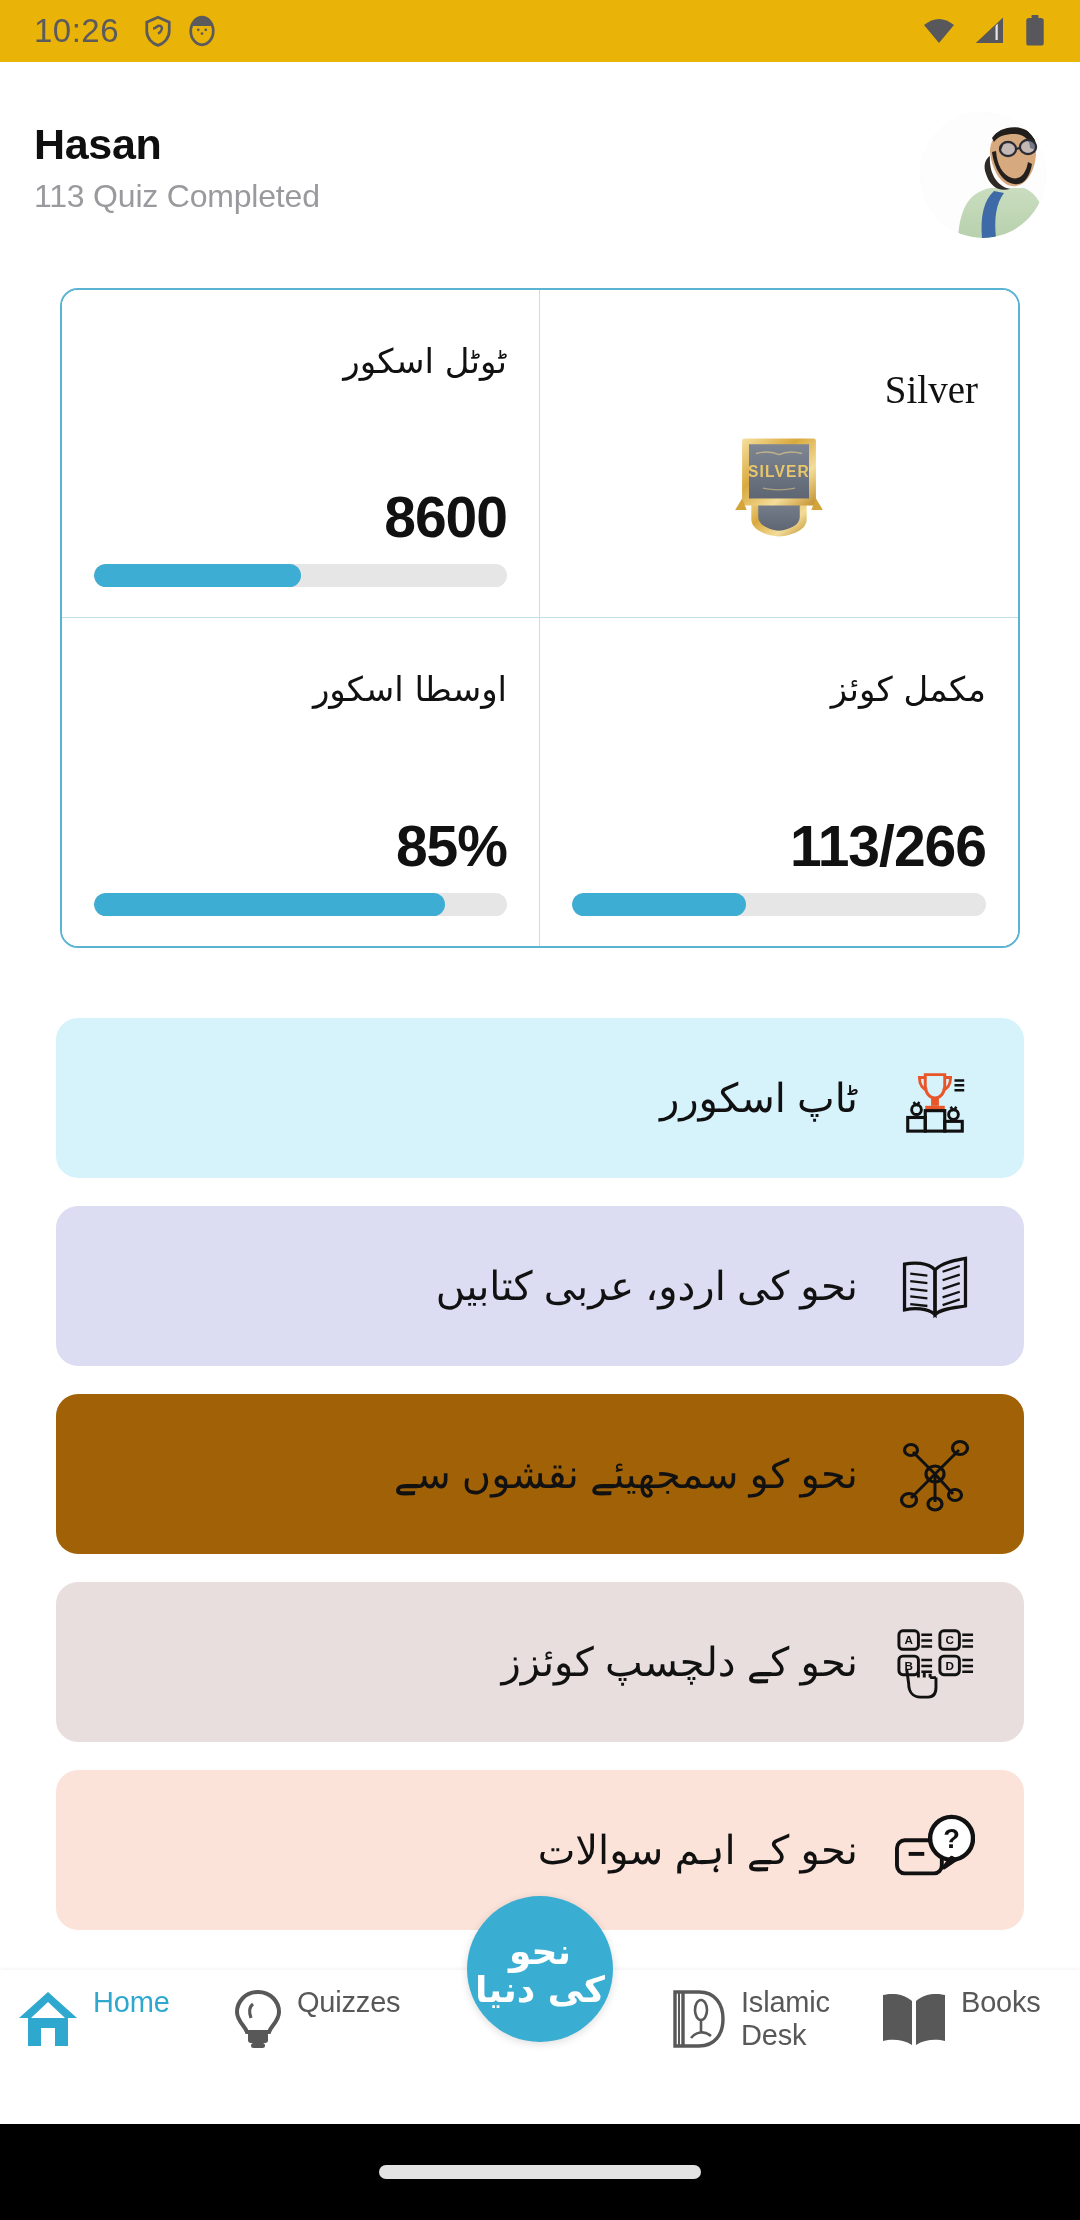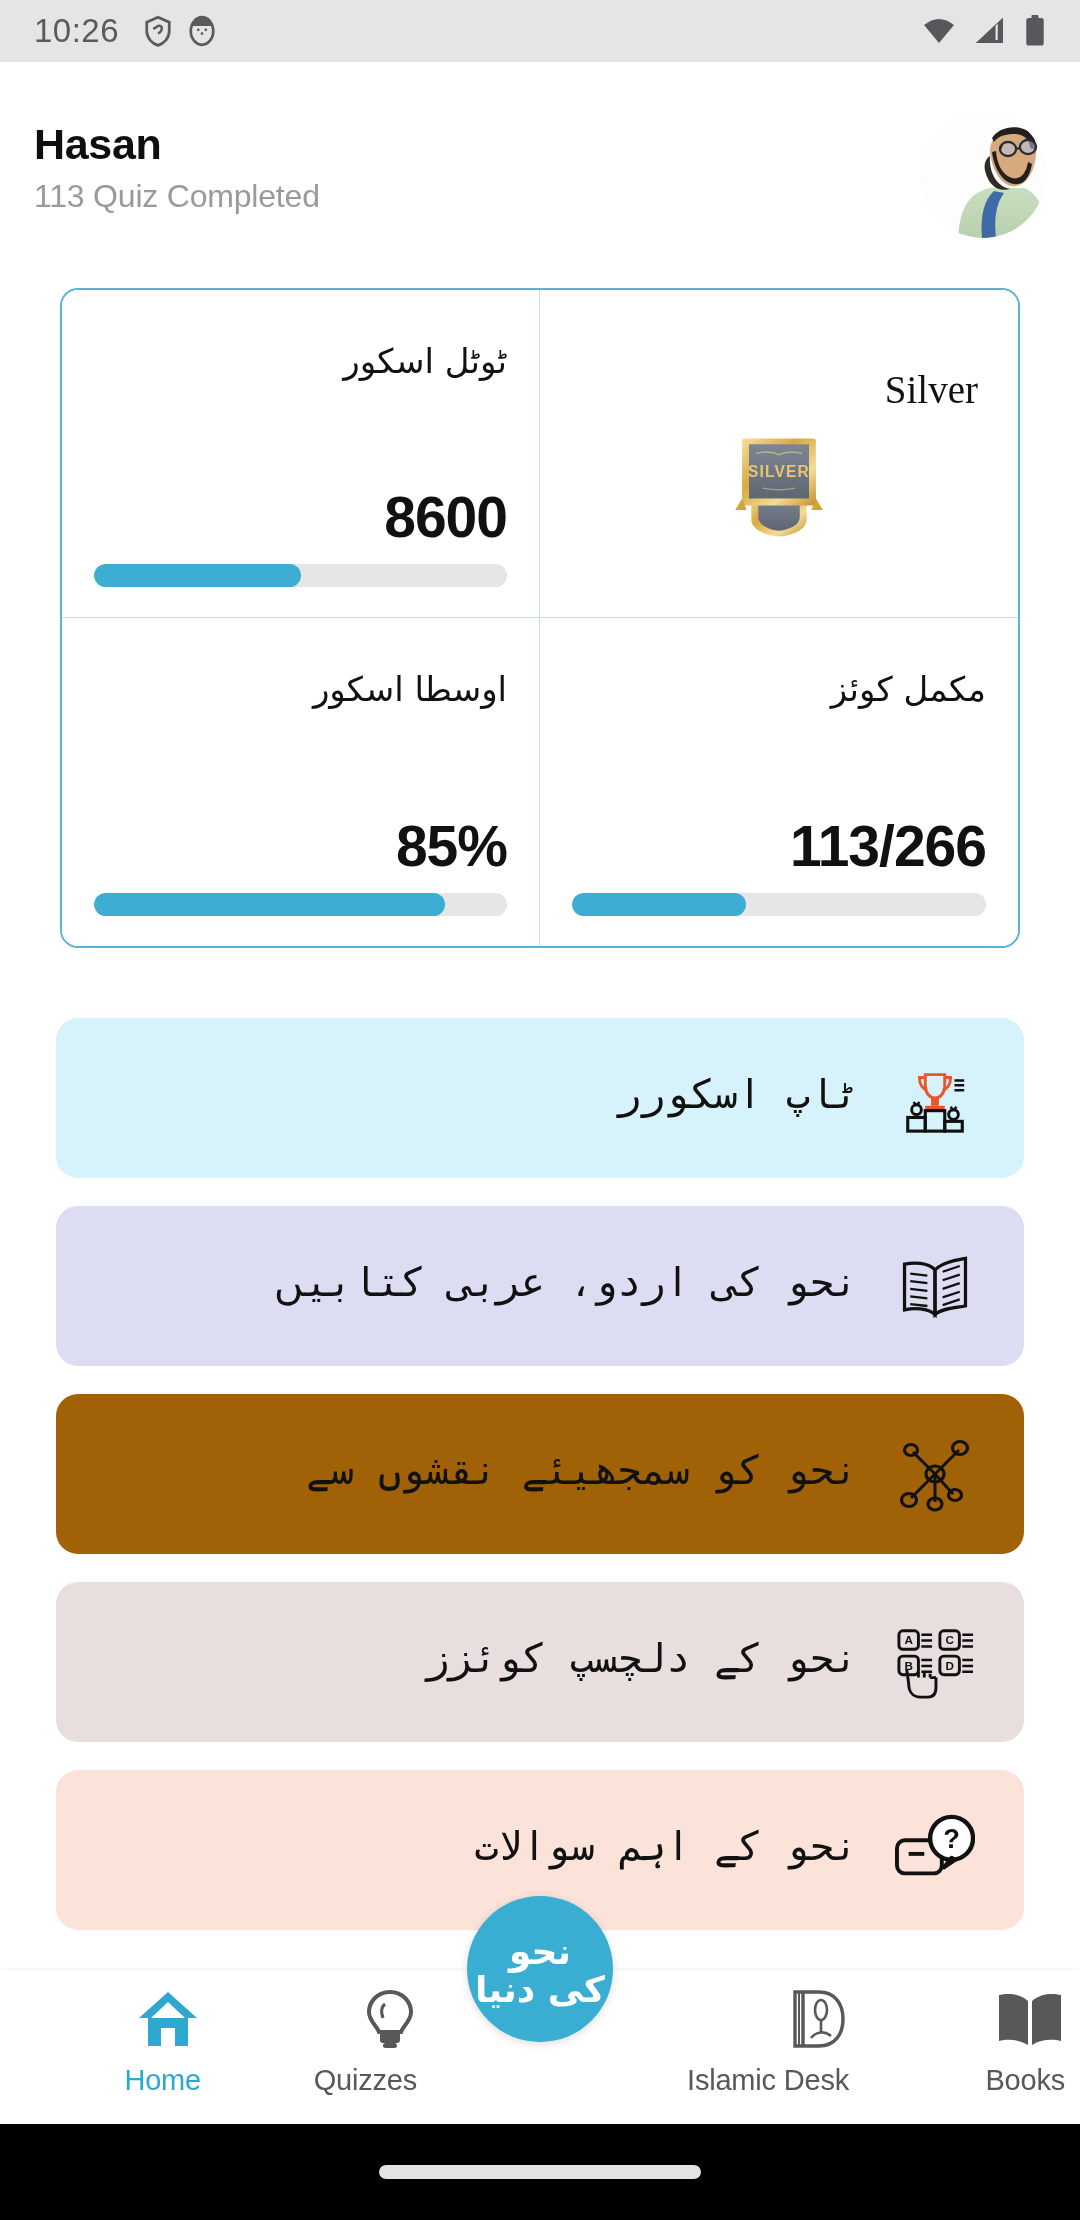--- a/index.html
+++ b/index.html
@@ -7,21 +7,21 @@
   body {
     font-family:"Liberation Sans", sans-serif;
     background:#ffffff;
     overflow:hidden;
     position:relative;
   }
 
   
   .statusbar {
     height:62px; width:100%;
-    background:#e5e5e5;
+    background:#eab308;
     display:flex; align-items:center;
     padding:0 34px;
     border-bottom-left-radius:0;
   }
   .sb-time {
     font-size:33px; color:#5b5b5e; letter-spacing:0.5px;
     font-family:"Liberation Sans", sans-serif;
   }
   .sb-left-icons { display:flex; align-items:center; gap:14px; margin-left:24px; }
   .sb-spacer { flex:1; }
@@ -99,38 +99,38 @@
   .menu { margin:70px 56px 0 56px; display:flex; flex-direction:column; gap:28px; }
   .menu-item {
     height:160px; border-radius:22px;
     display:flex; flex-direction:row-reverse; align-items:center;
     justify-content:flex-start;
     padding:0 48px 0 40px; gap:36px;
     position:relative;
   }
   .menu-label {
     font-size:40px; color:#111; direction:rtl;
-    font-family:Liberation Mono, monospace;
+    font-family:Liberation Sans, sans-serif;
     line-height:1.6;
   }
   .menu-icon { width:82px; height:82px; flex-shrink:0;
     display:flex; align-items:center; justify-content:center; }
 
   
   .bottomnav {
     position:absolute; left:0; bottom:96px; width:100%;
     height:154px; background:#fff;
     display:flex; align-items:flex-start; justify-content:space-around;
     padding-top:16px;
     box-shadow:0 -1px 4px rgba(0,0,0,0.06);
     z-index:5;
   }
   .nav-item {
-    width:186px; display:flex; flex-direction:column;
-    align-items:flex-end; gap:12px;
+    width:186px; display:flex; 
+    align-items:flex-start; gap:12px;
   }
   .nav-item.center { width:186px; }
   .nav-icon { height:66px; display:flex; align-items:center; justify-content:center; }
   .nav-label { font-size:29px; color:#585858; letter-spacing:-0.2px; }
   .nav-label.active { color:#2fa8d0; }
   .fab {
     position:absolute; left:50%; transform:translateX(-50%);
     bottom:178px;
     width:146px; height:146px; border-radius:50%;
     background:#3aaed2;

